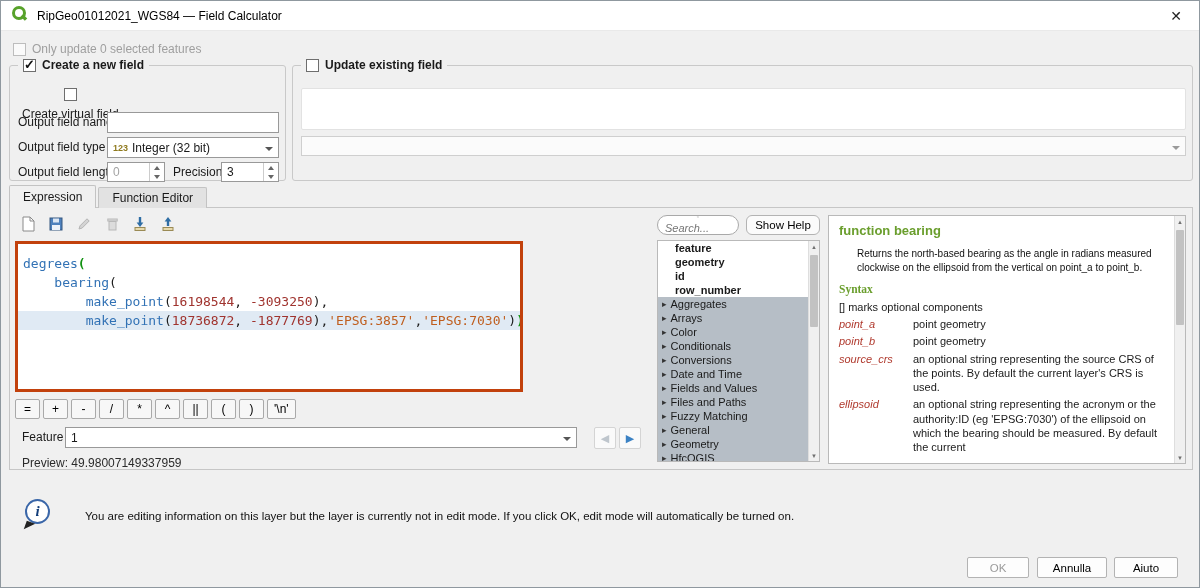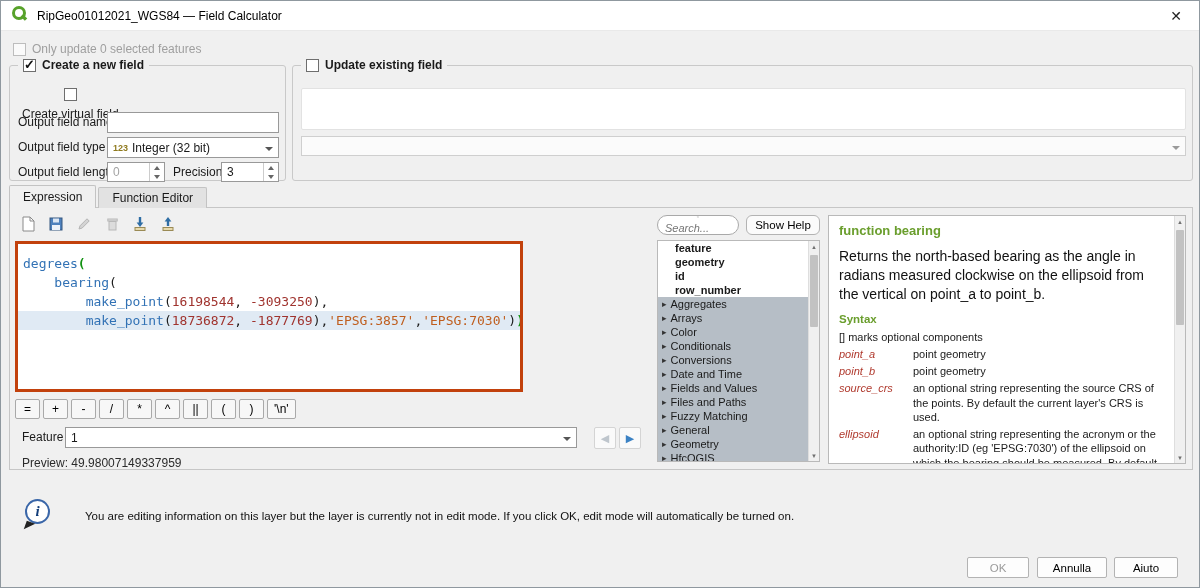--- a/index.html
+++ b/index.html
@@ -103,22 +103,22 @@
   
   .scrollbar { position: absolute; right: 0; top: 0; bottom: 0; width: 11px; background: #f0f0f0; border-left: 1px solid #dedede; }
   .sb-btn { height: 11px; display: flex; align-items: center; justify-content: center; color: #707070; font-size: 6px; }
   .sb-btn.bottom { position: absolute; bottom: 0; left: 0; right: 0; }
   .sb-thumb { position: absolute; left: 1px; width: 8px; background: #c2c2c2; border-radius: 1px; }
 
   
   .help { position: absolute; left: 818px; top: 7px; width: 358px; height: 249px; background: #fff;
           border: 1px solid #b9b9b9; overflow: hidden; padding: 6px 20px 4px 10px; }
   .help .fn-title { font-size: 13px; color: #6a9e2d; font-weight: 700; margin: 1px 0 9px; }
-  .help .desc { font-size: 14px; line-height: 1.35; color: #111; margin-bottom: 9px; }
-  .help .sec { font-size: 11.5px; color: #6a9e2d; font-weight: 700; margin: 6px 0 6px; }
+  .help .desc { font-size: 10px; line-height: 1.35; color: #111; margin-bottom: 9px; margin-left: 18px; }
+  .help .sec { font-size: 11.5px; color: #6a9e2d; font-weight: 700; margin: 6px 0 6px; font-family: Liberation Serif, serif; }
   .syntax-line { font-size: 11px; margin-bottom: 8px; }
   .tk-fnlink { color: #2265c2; }
   .tk-param { color: #b03a2e; font-style: italic; }
   .opt-note { font-size: 11px; margin-bottom: 4px; }
   .arg-row { display: flex; font-size: 11px; margin-bottom: 3px; line-height: 1.3; }
   .arg-name { width: 74px; flex: none; color: #b03a2e; font-style: italic; }
   .arg-desc { flex: 1; }
 
   
   .notice-icon { position: absolute; left: 24px; top: 498px; width: 30px; height: 32px; }

